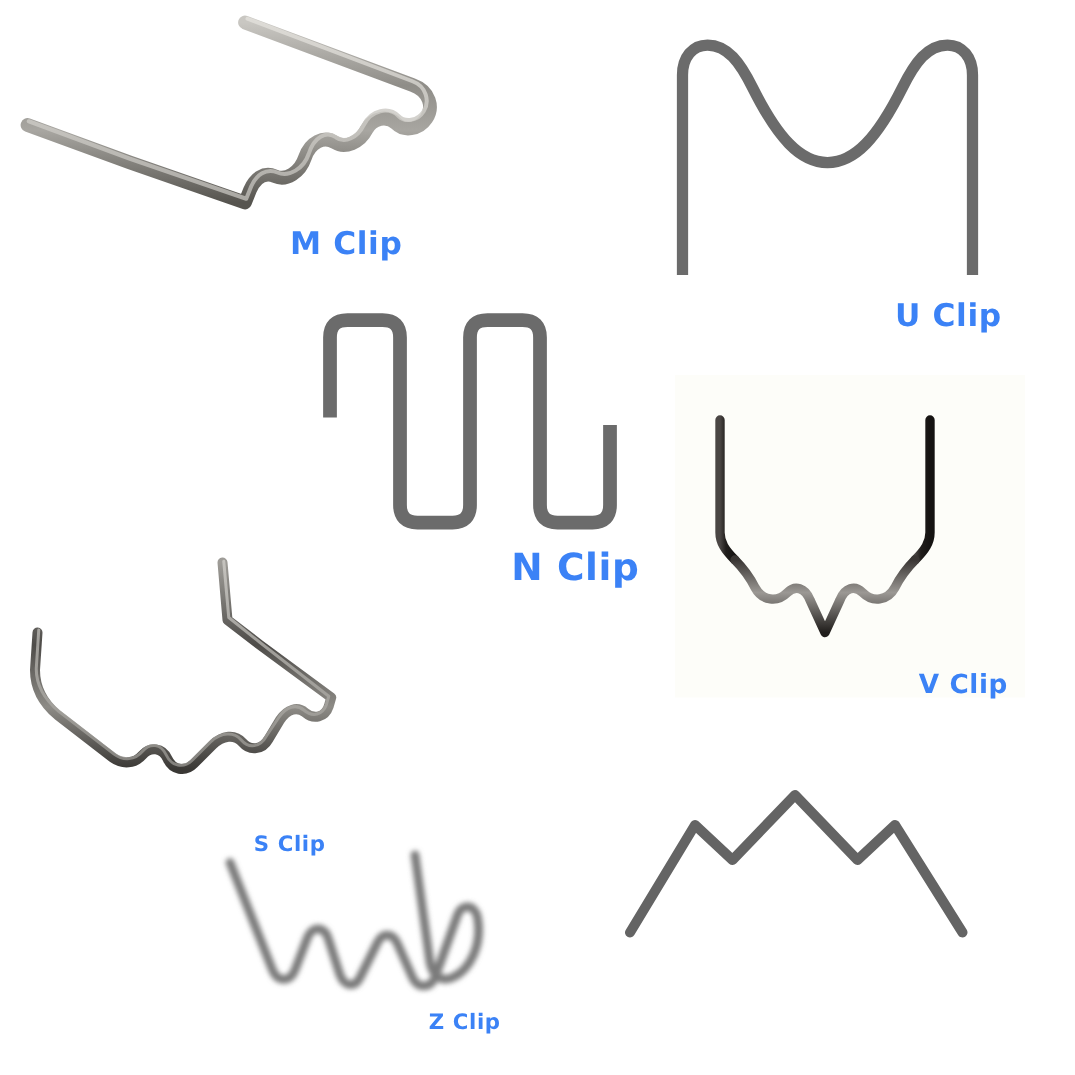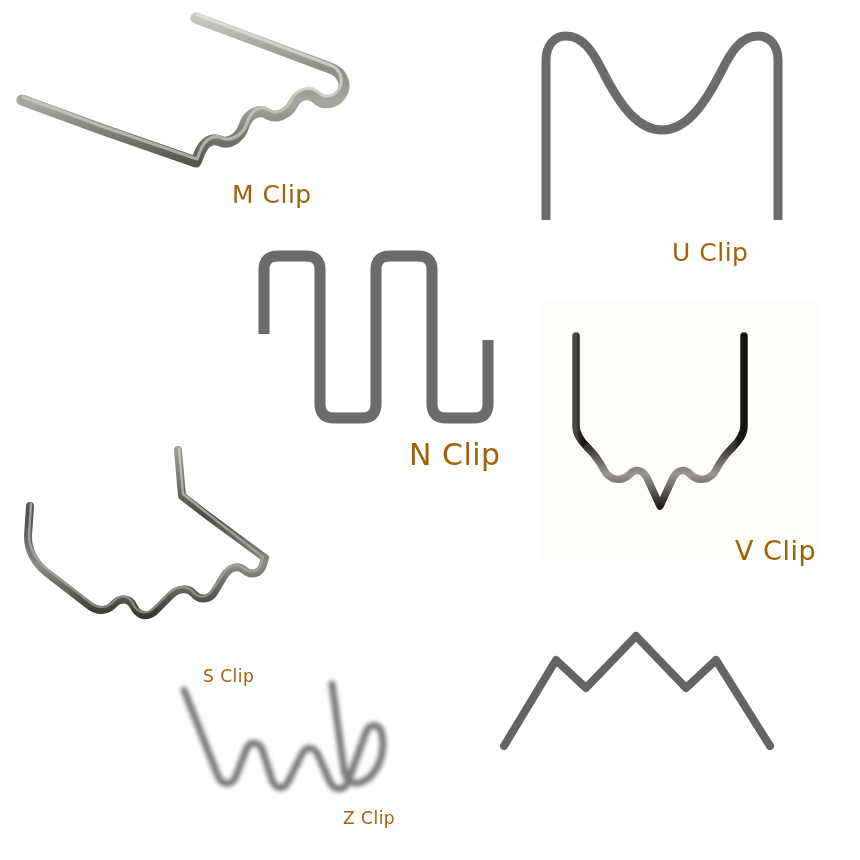--- a/index.html
+++ b/index.html
@@ -20,30 +20,30 @@
   }
   .clip-figure {
     position: absolute;
   }
   .clip-figure svg {
     display: block;
     overflow: visible;
   }
   .clip-label {
     position: absolute;
-    color: #a16207;
+    color: #3b82f6;
     font-family: "DejaVu Sans", "Liberation Sans", sans-serif;
-    font-weight: normal;
+    font-weight: bold;
     white-space: nowrap;
     letter-spacing: 0.5px;
     line-height: 1;
   }
   .label-xl { font-size: 30px; }
   .label-lg { font-size: 25px; }
-  .label-md { font-size: 27px; }
+  .label-md { font-size: 21px; }
   .label-sm { font-size: 17px; margin-top: 22px; }
 
   
   .plate {
     position: absolute;
     background: #fdfdf9;
   }
 </style>
 </head>
 <body>
@@ -100,21 +100,21 @@
                L 6 36
                C 6 22 14 12 26 12
                C 42 12 52 26 62 46
                C 82 86 100 106 122 106
                C 144 106 162 86 182 46
                C 192 26 202 12 218 12
                C 230 12 238 22 238 36
                L 238 196" fill="none" stroke="#6b6b6b" stroke-width="9" stroke-linecap="butt" stroke-linejoin="round"></path>
     </svg>
   </div>
-  <div class="clip-label label-lg" style="left:672px; top:240px;text-align:center;">U Clip</div>
+  <div class="clip-label label-lg" style="left:716px; top:240px;text-align:center;">U Clip</div>
 
   <div class="clip-figure" style="left:258px; top:248px; width:250px; height:178px;">
     <svg width="250" height="178" viewBox="0 0 250 178">
       <path d="M 6 86
                L 6 22
                Q 6 8 20 8
                L 48 8
                Q 62 8 62 22
                L 62 156
                Q 62 170 76 170

